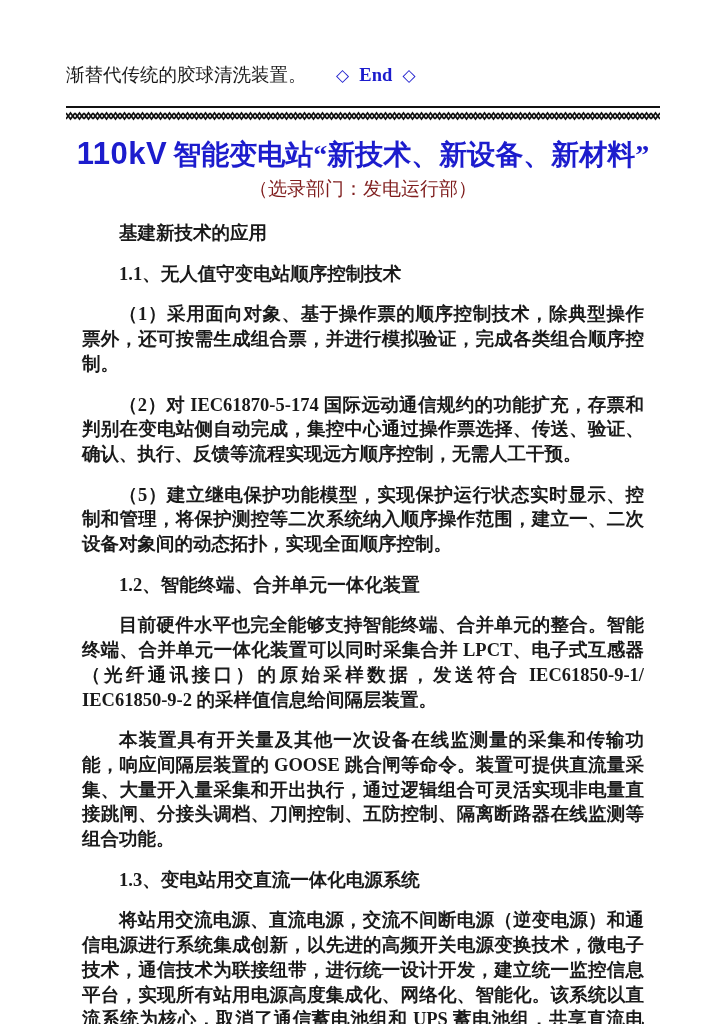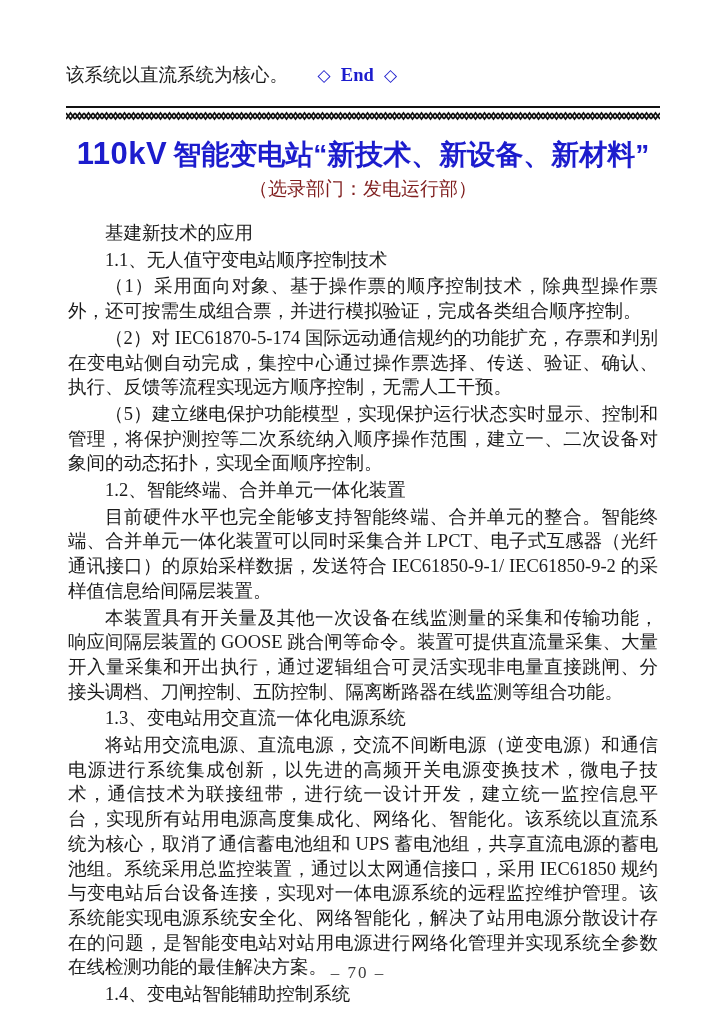--- a/index.html
+++ b/index.html
@@ -62,63 +62,64 @@
     line-height: 38px;
     white-space: nowrap;
   }
   .title-prefix {
     font-family: "Liberation Sans", "DejaVu Sans", sans-serif;
     font-weight: bold;
     font-size: 31px;
     letter-spacing: 0.5px;
   }
   .title-main {
-    font-family: Liberation Sans, sans-serif;
+    font-family: Liberation Serif, serif;
     font-weight: bold;
     font-size: 28px;
     margin-left: 6px;
   }
   .subtitle {
     margin-top: 2px;
     text-align: center;
     color: #7f1d1d;
     font-size: 19px;
     line-height: 26px;
   }
   
   .body-text {
     margin-top: 19px;
     width: 594px;
     font-size: 18.5px;
     line-height: 24.7px;
     text-align: justify;
   }
   .body-text p {
-    margin: 2px;
+    margin: 16px;
     text-indent: 2em;
+    font-weight: bold;
   }
   
   .footer {
     position: absolute;
     left: 0;
     right: 8px;
     top: 963px;
     text-align: center;
     font-size: 17px;
     color: #3a3a3a;
     letter-spacing: 2px;
   }
 </style>
 </head>
 <body>
 
 <div class="page">
 
   <p class="end-line">
-    <span>该系统以直流系统为核心。</span><span class="end-marker"><span class="diamond">◇</span><span class="end-word">End</span><span class="diamond">◇</span></span>
+    <span>渐替代传统的胶球清洗装置。</span><span class="end-marker"><span class="diamond">◇</span><span class="end-word">End</span><span class="diamond">◇</span></span>
   </p>
 
   <div class="divider">
     <div class="divider-line"></div>
     <svg class="divider-zigzag" xmlns="http://www.w3.org/2000/svg" preserveAspectRatio="none">
       <defs>
         <pattern id="zz" width="9" height="10" patternUnits="userSpaceOnUse">
           <path d="M0 8 L4.5 2 L9 8" stroke="#111111" stroke-width="1.7" fill="none"></path>
           <path d="M0 2 L4.5 8 L9 2" stroke="#111111" stroke-width="1.7" fill="none"></path>
         </pattern>

